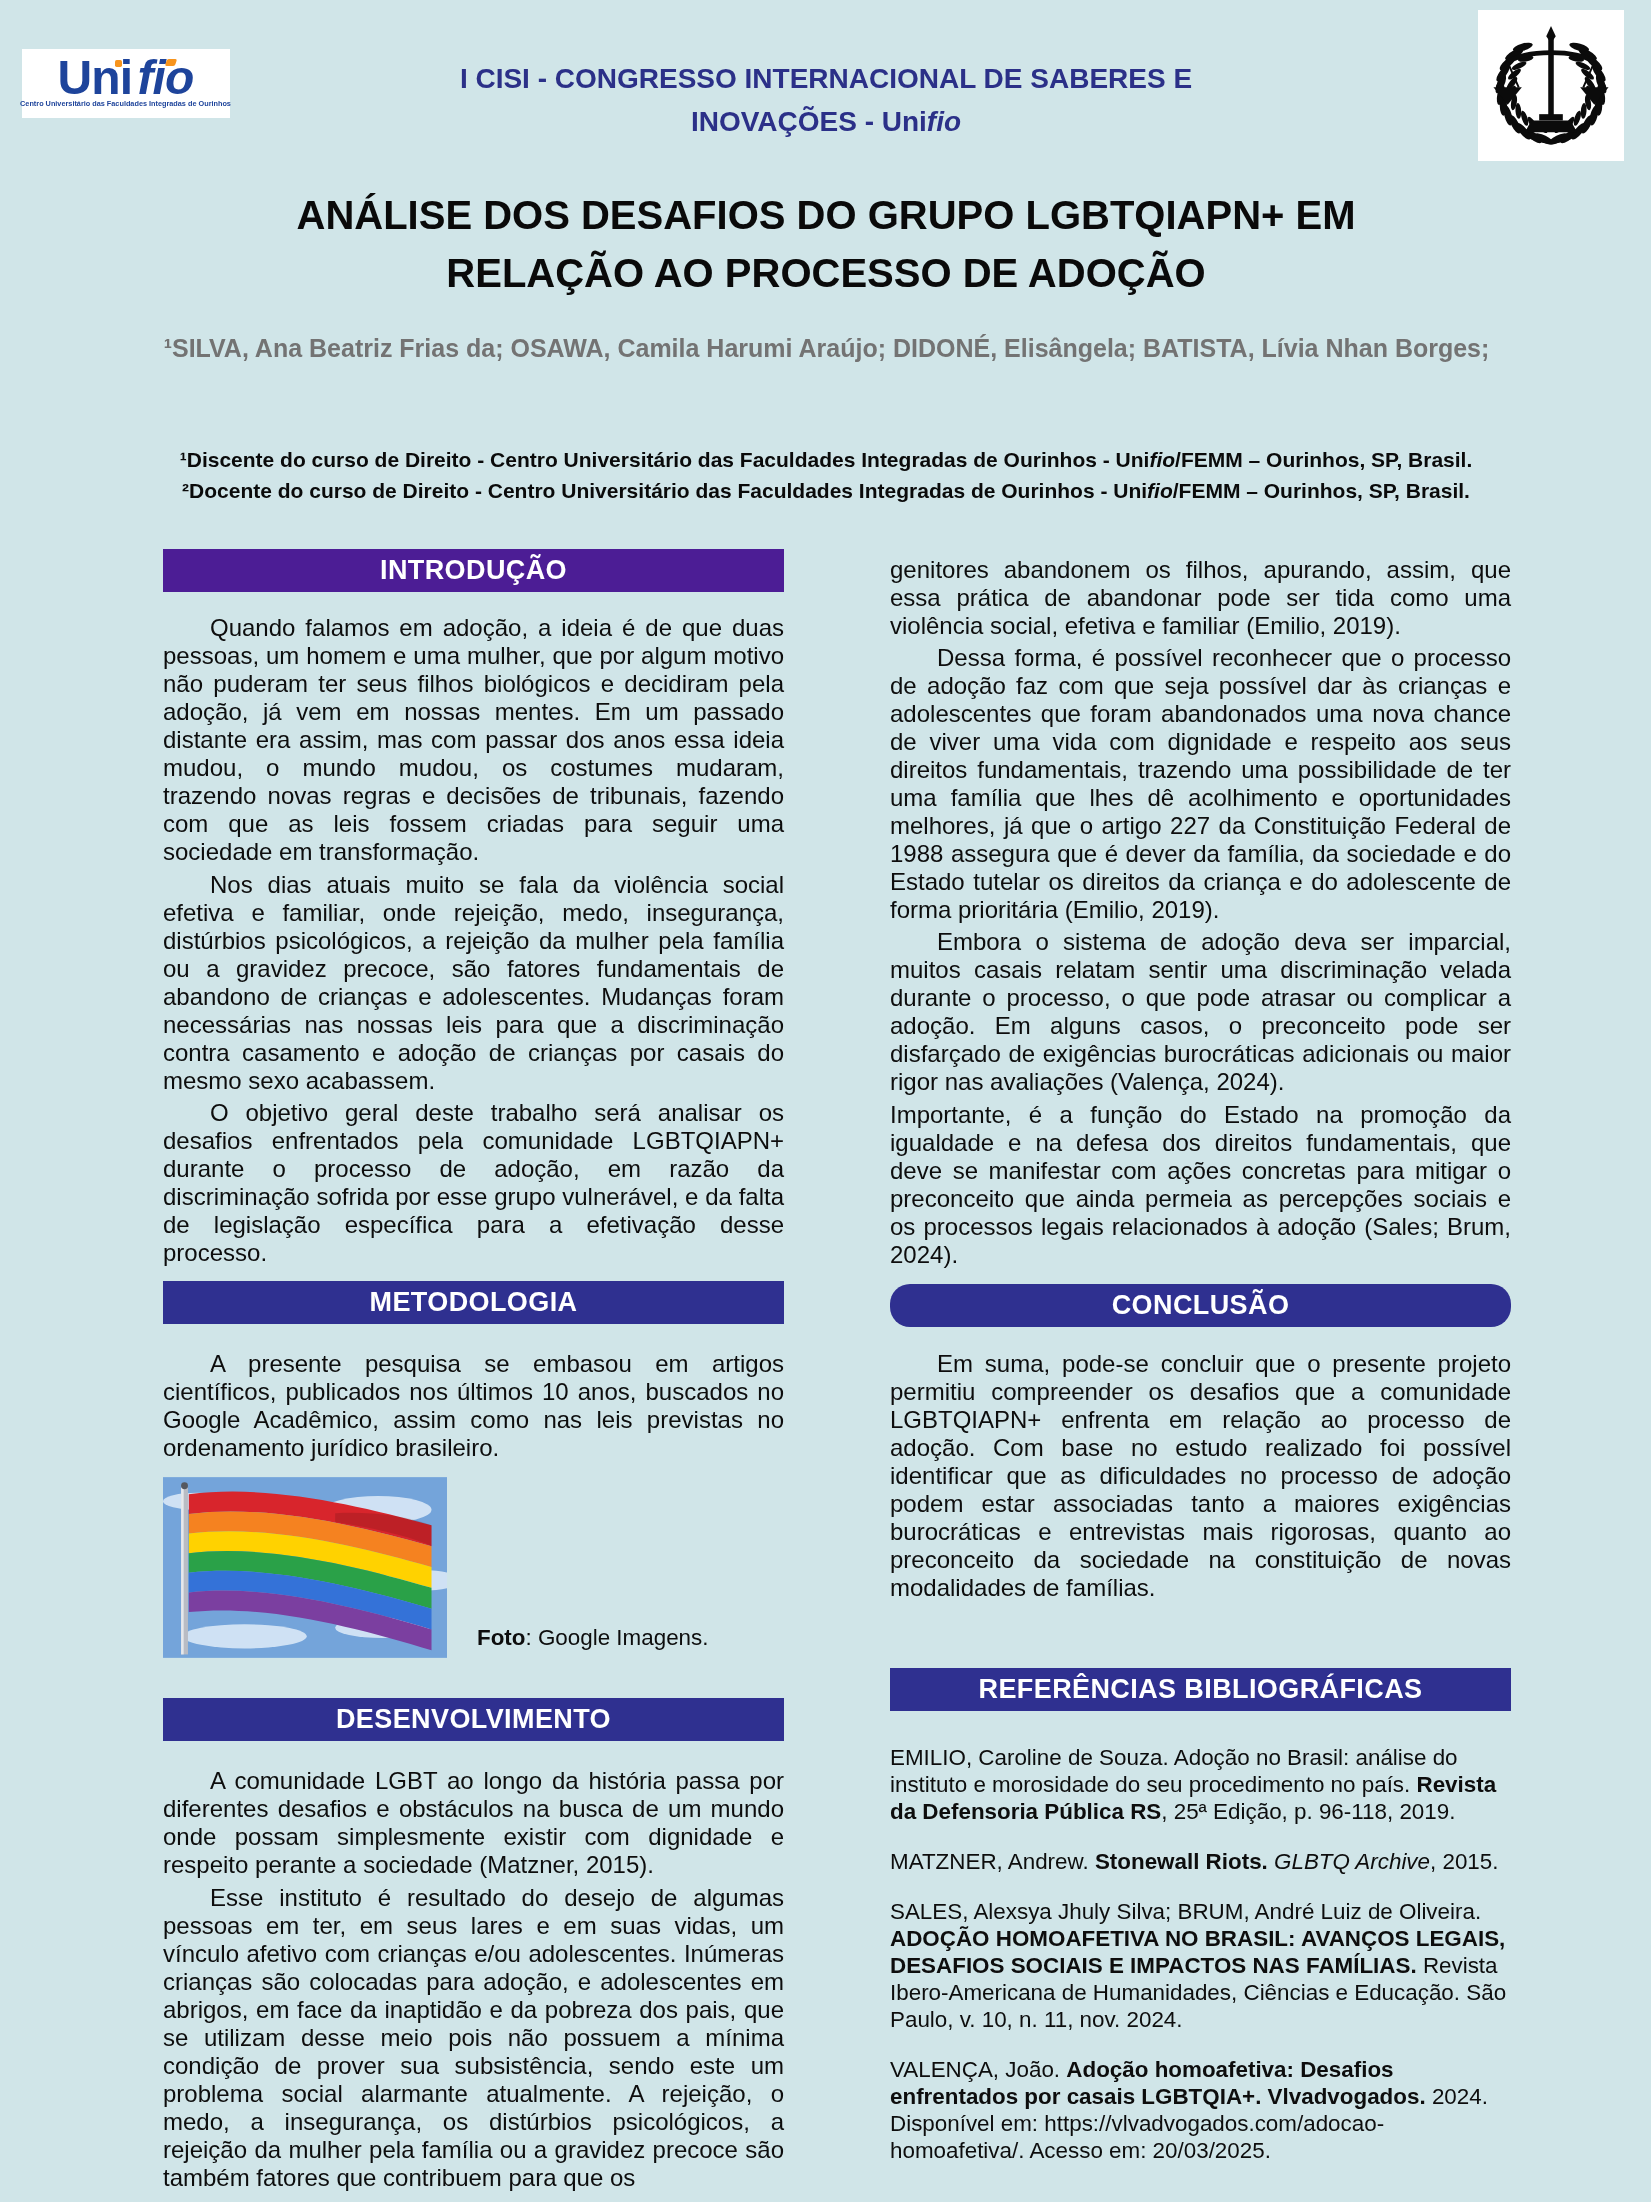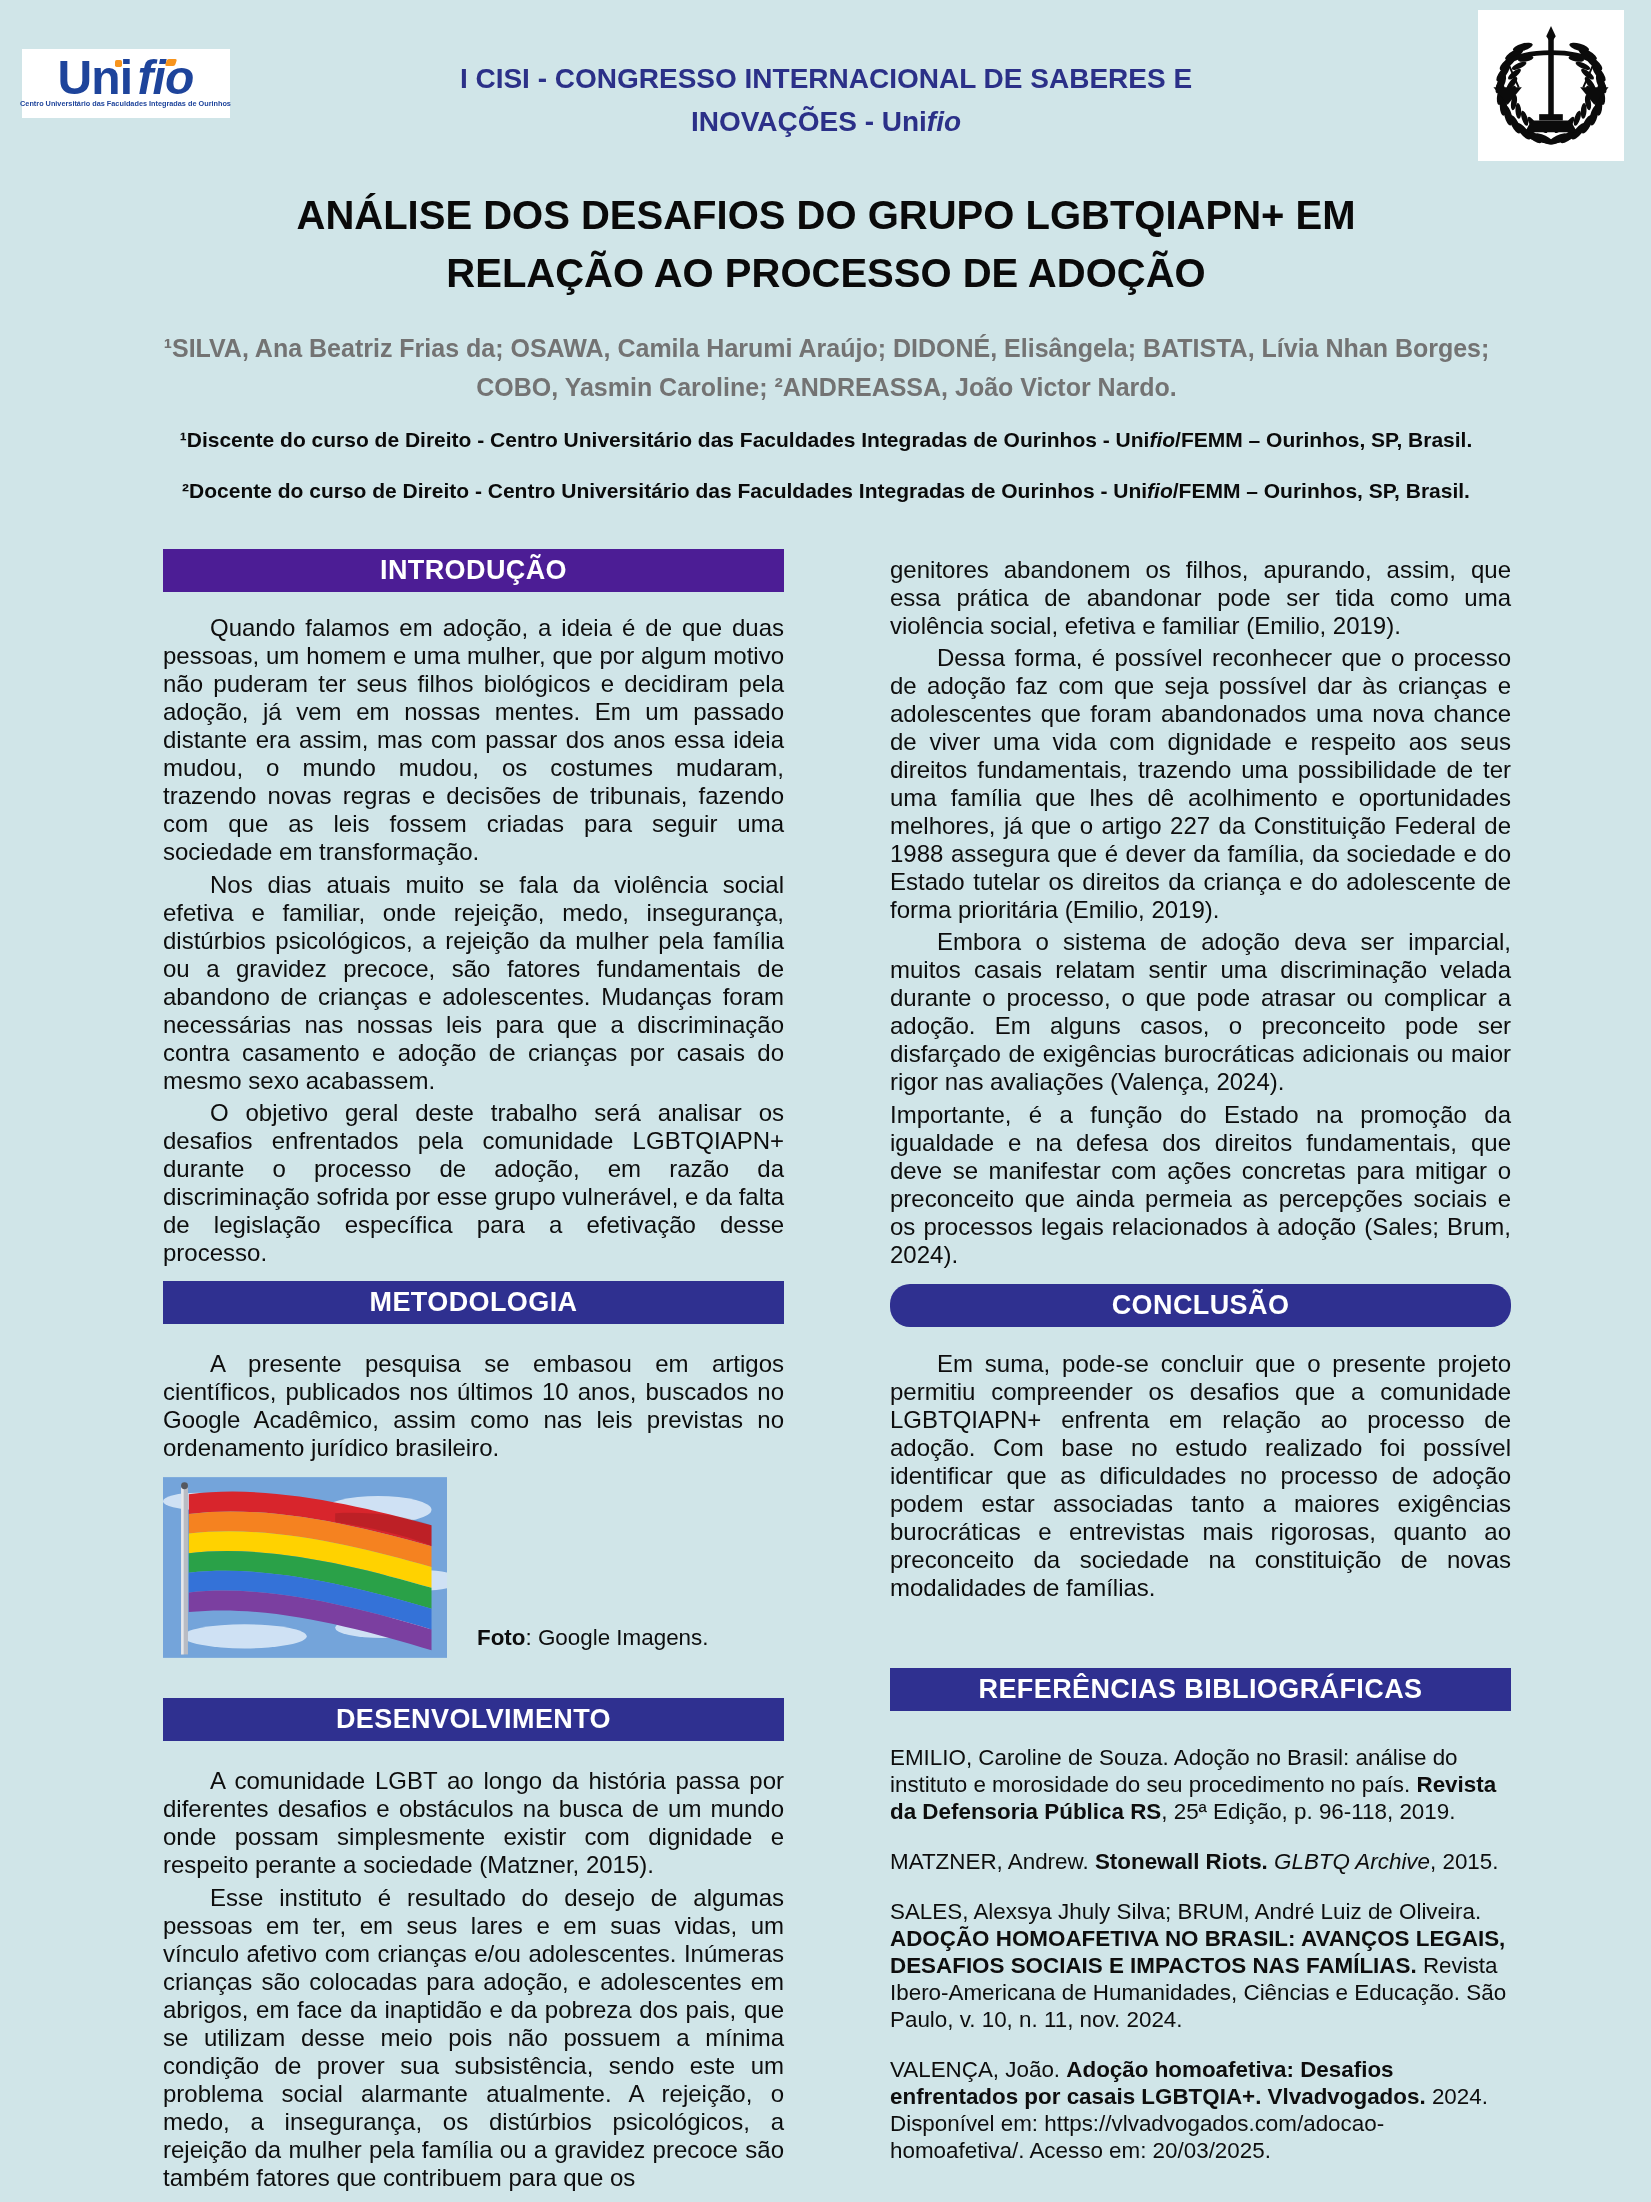--- a/index.html
+++ b/index.html
@@ -13,21 +13,21 @@
   .logo-word .dot1{position:absolute;width:7.7px;height:7.7px;background:#f7941d;left:57px;top:0.9px;border-radius:1.7px;}
   .logo-word .dot2{position:absolute;width:10.3px;height:6.9px;background:#f7941d;left:108px;top:0px;border-radius:1.7px;transform:skewX(-18deg);}
   .logo-sub{font-size:7.3px;font-weight:bold;color:#1e449b;margin-top:2.6px;white-space:nowrap;}
   .congress{position:absolute;left:310px;top:57px;width:1032px;text-align:center;font-weight:bold;font-size:28px;line-height:43px;color:#2b3088;}
   .logo-justice{position:absolute;left:1478px;top:9.5px;width:146px;height:151px;background:#fff;display:flex;align-items:center;justify-content:center;}
 
   
   .main-title{position:absolute;left:86px;top:186px;width:1480px;text-align:center;font-weight:bold;font-size:40px;line-height:58px;color:#0a0a0a;}
   .authors{position:absolute;left:95px;top:329px;width:1463px;text-align:center;font-weight:bold;font-size:25px;line-height:39px;color:#737373;}
   .affil{position:absolute;left:129px;width:1394px;text-align:center;font-weight:bold;font-size:21px;color:#0a0a0a;}
-  .affil-1{top:428px;}
+  .affil-1{top:448px;}
   .affil-2{top:479px;}
 
   
   .col{position:absolute;top:549px;width:621px;}
   .col-left{left:163px;}
   .col-right{left:890px;}
   .bar{background:#2f3090;height:43px;line-height:43px;text-align:center;color:#fff;font-weight:bold;font-size:27px;letter-spacing:0.4px;}
   .para{margin:0;text-align:justify;font-size:24px;line-height:28px;color:#0d0d0d;text-indent:47px;}
   .para + .para{margin-top:4.3px;}
   .para.no-indent{text-indent:0;}
@@ -126,21 +126,20 @@
       </svg>
   </div>
 
   <div class="main-title">
     <div>ANÁLISE DOS DESAFIOS DO GRUPO LGBTQIAPN+ EM</div>
     <div>RELAÇÃO AO PROCESSO DE ADOÇÃO</div>
   </div>
 
   <div class="authors">
     <div>¹SILVA, Ana Beatriz Frias da; OSAWA, Camila Harumi Araújo; DIDONÉ, Elisângela; BATISTA, Lívia Nhan Borges;</div>
-    <div>COBO, Yasmin Caroline; ²ANDREASSA, João Victor Nardo.</div>
   </div>
 
   <div class="affil affil-1"><span>¹Discente do curso de Direito - Centro Universitário das Faculdades Integradas de Ourinhos - Uni</span><span style="font-style: italic;">fio</span><span>/FEMM – Ourinhos, SP, Brasil.</span></div>
   <div class="affil affil-2"><span>²Docente do curso de Direito - Centro Universitário das Faculdades Integradas de Ourinhos - Uni</span><span style="font-style: italic;">fio</span><span>/FEMM – Ourinhos, SP, Brasil.</span></div>
 
   <div class="col col-left">
     <div class="bar" style="background: #4c1d95; color: rgb(255, 255, 255);">INTRODUÇÃO</div>
     <div class="group-intro">
         <p class="para"><span>Quando falamos em adoção, a ideia é de que duas pessoas, um homem e uma mulher, que por algum motivo não puderam ter seus filhos biológicos e decidiram pela adoção, já vem em nossas mentes. Em um passado distante era assim, mas com passar dos anos essa ideia mudou, o mundo mudou, os costumes mudaram, trazendo novas regras e decisões de tribunais, fazendo com que as leis fossem criadas para seguir uma sociedade em transformação.</span></p>
         <p class="para"><span>Nos dias atuais muito se fala da violência social efetiva e familiar, onde rejeição, medo, insegurança, distúrbios psicológicos, a rejeição da mulher pela família ou a gravidez precoce, são fatores fundamentais de abandono de crianças e adolescentes. Mudanças foram necessárias nas nossas leis para que a discriminação contra casamento e adoção de crianças por casais do mesmo sexo acabassem.</span></p>

